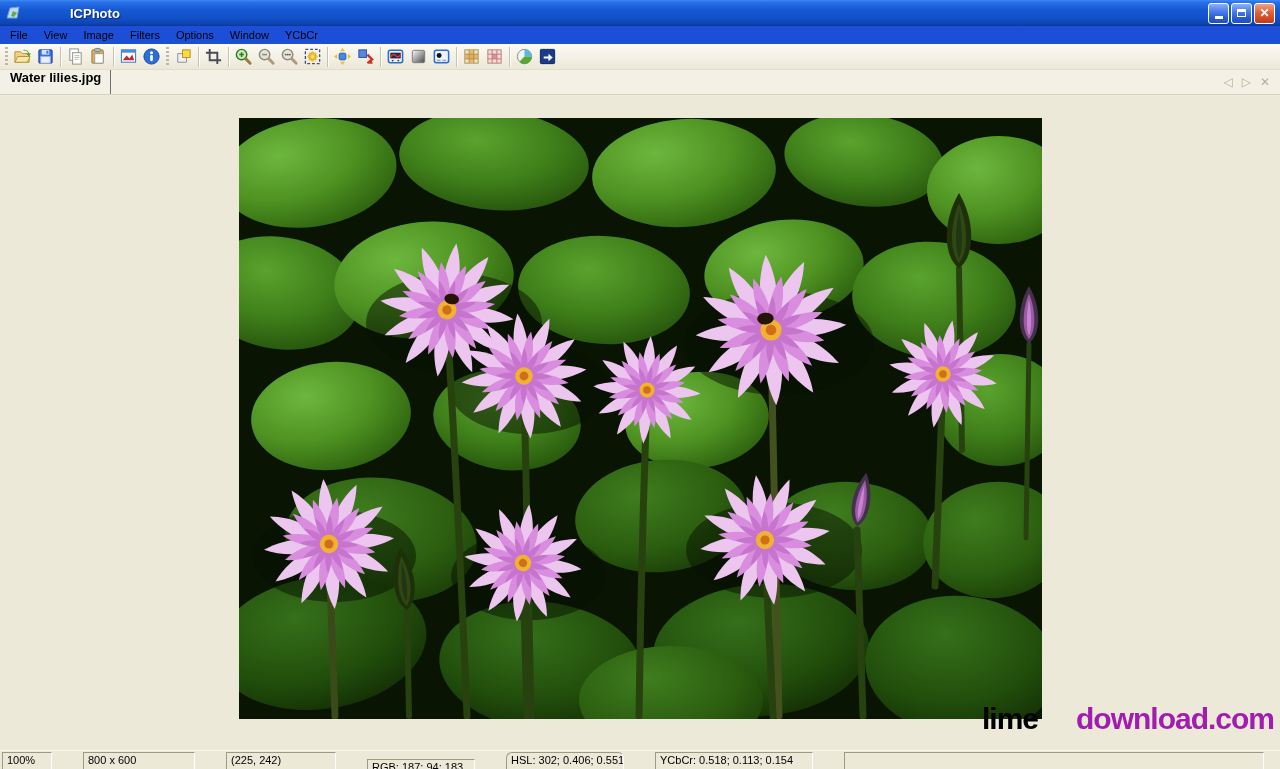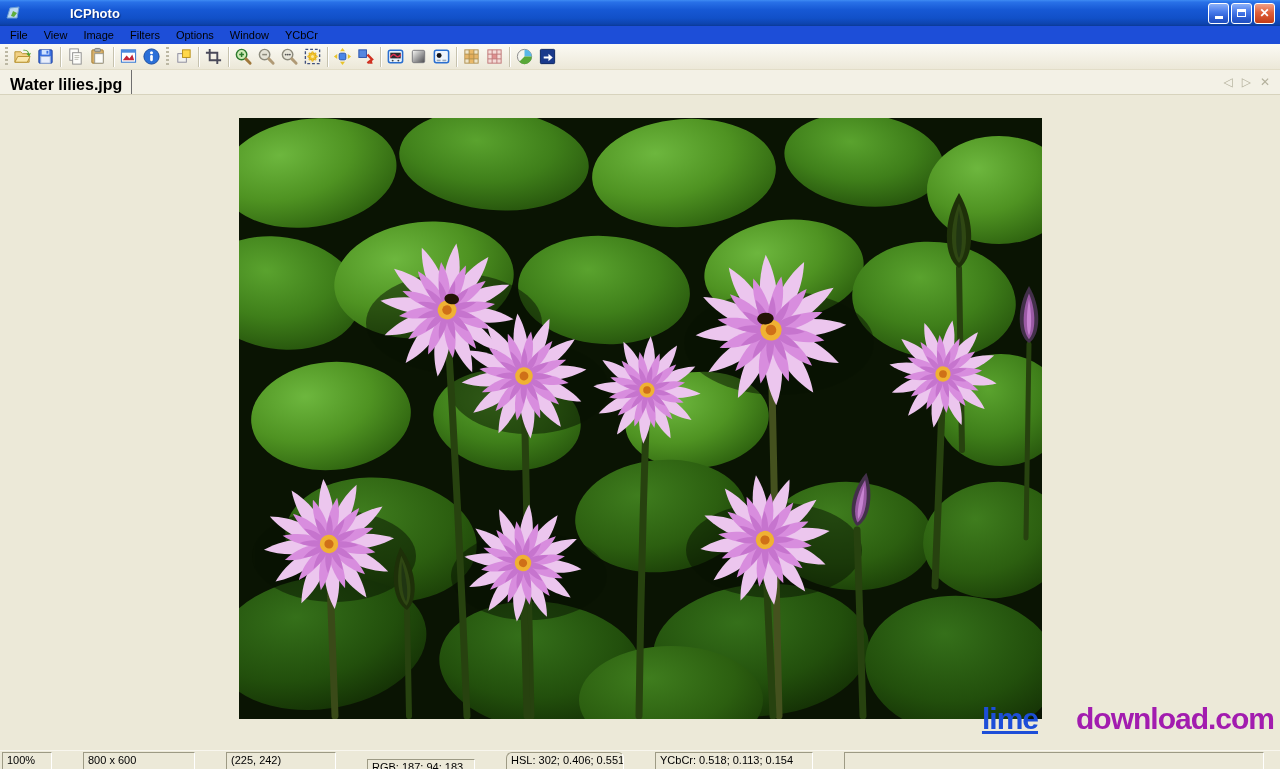--- a/index.html
+++ b/index.html
@@ -31,34 +31,34 @@
   .grip{ width:3px; height:20px; margin:0 3px;
     background:repeating-linear-gradient(180deg,#bcb8a4 0 2px,transparent 2px 4px); }
   .tbtn{ width:23px; height:23px; border:none; background:transparent; display:flex;
     align-items:center; justify-content:center; padding:0; cursor:default; }
   .tbtn svg{ width:19px; height:19px; }
   .tsep{ width:1px; height:20px; background:#c6c2ae; margin:0 3px; box-shadow:1px 0 0 #fff; }
 
   
   .tabbar{ height:25px; background:#f3f1e6; display:flex; align-items:stretch;
     border-bottom:1px solid #d7d3bd; }
-  .tab{ display:flex; align-items:flex-end; padding:0 9px 0 10px; font-size:16px; font-weight:bold;
+  .tab{ display:flex; align-items:flex-start; padding:0 9px 0 10px; font-size:13px; font-weight:bold;
     color:#000; border-right:1px solid #6f6f6f; cursor:default; }
   .tabnav{ margin-left:auto; display:flex; align-items:center; gap:9px; padding-right:10px;
     color:#b3b09c; font-size:12px; }
   .tabnav span{ cursor:default; }
 
   
   .workspace{ height:655px; background:#ece9d8; position:relative; overflow:hidden; }
   .canvas{ width:803px; height:601px; margin:23px auto 0; display:block; }
 
   
   .watermark{ position:absolute; right:6px; bottom:16px; font-size:30px; font-weight:bold;
     letter-spacing:-1px; line-height:1; pointer-events:none; z-index:6; }
-  .wm-lime{ color:#1d4ed8;text-decoration:underline; }
+  .wm-lime{ color:#000000; }
   .wm-rest{ color:#a21caf;margin-left:38px; }
 
   
   .statusbar{ height:36px; background:#ece9d8; display:flex; align-items:stretch;
     padding:1px 2px 1px 2px; border-top:1px solid #f8f6ee; position:relative;gap:29px; }
   .cell{ border:1px solid; border-color:#9d9a84 #ffffff #ffffff #9d9a84; font-size:11px;
     color:#000; padding:1px 4px 0; margin-right:2px; white-space:nowrap; overflow:hidden; }
   .c-zoom{ width:50px; } .c-size{ width:112px; } .c-pos{ width:110px; }
   .c-rgb{ width:108px;margin-top:7px; } .c-hsl{ width:118px;border-radius:6px; } .c-ycbcr{ width:158px; }
   .c-fill{ flex:1; margin-right:14px; }

